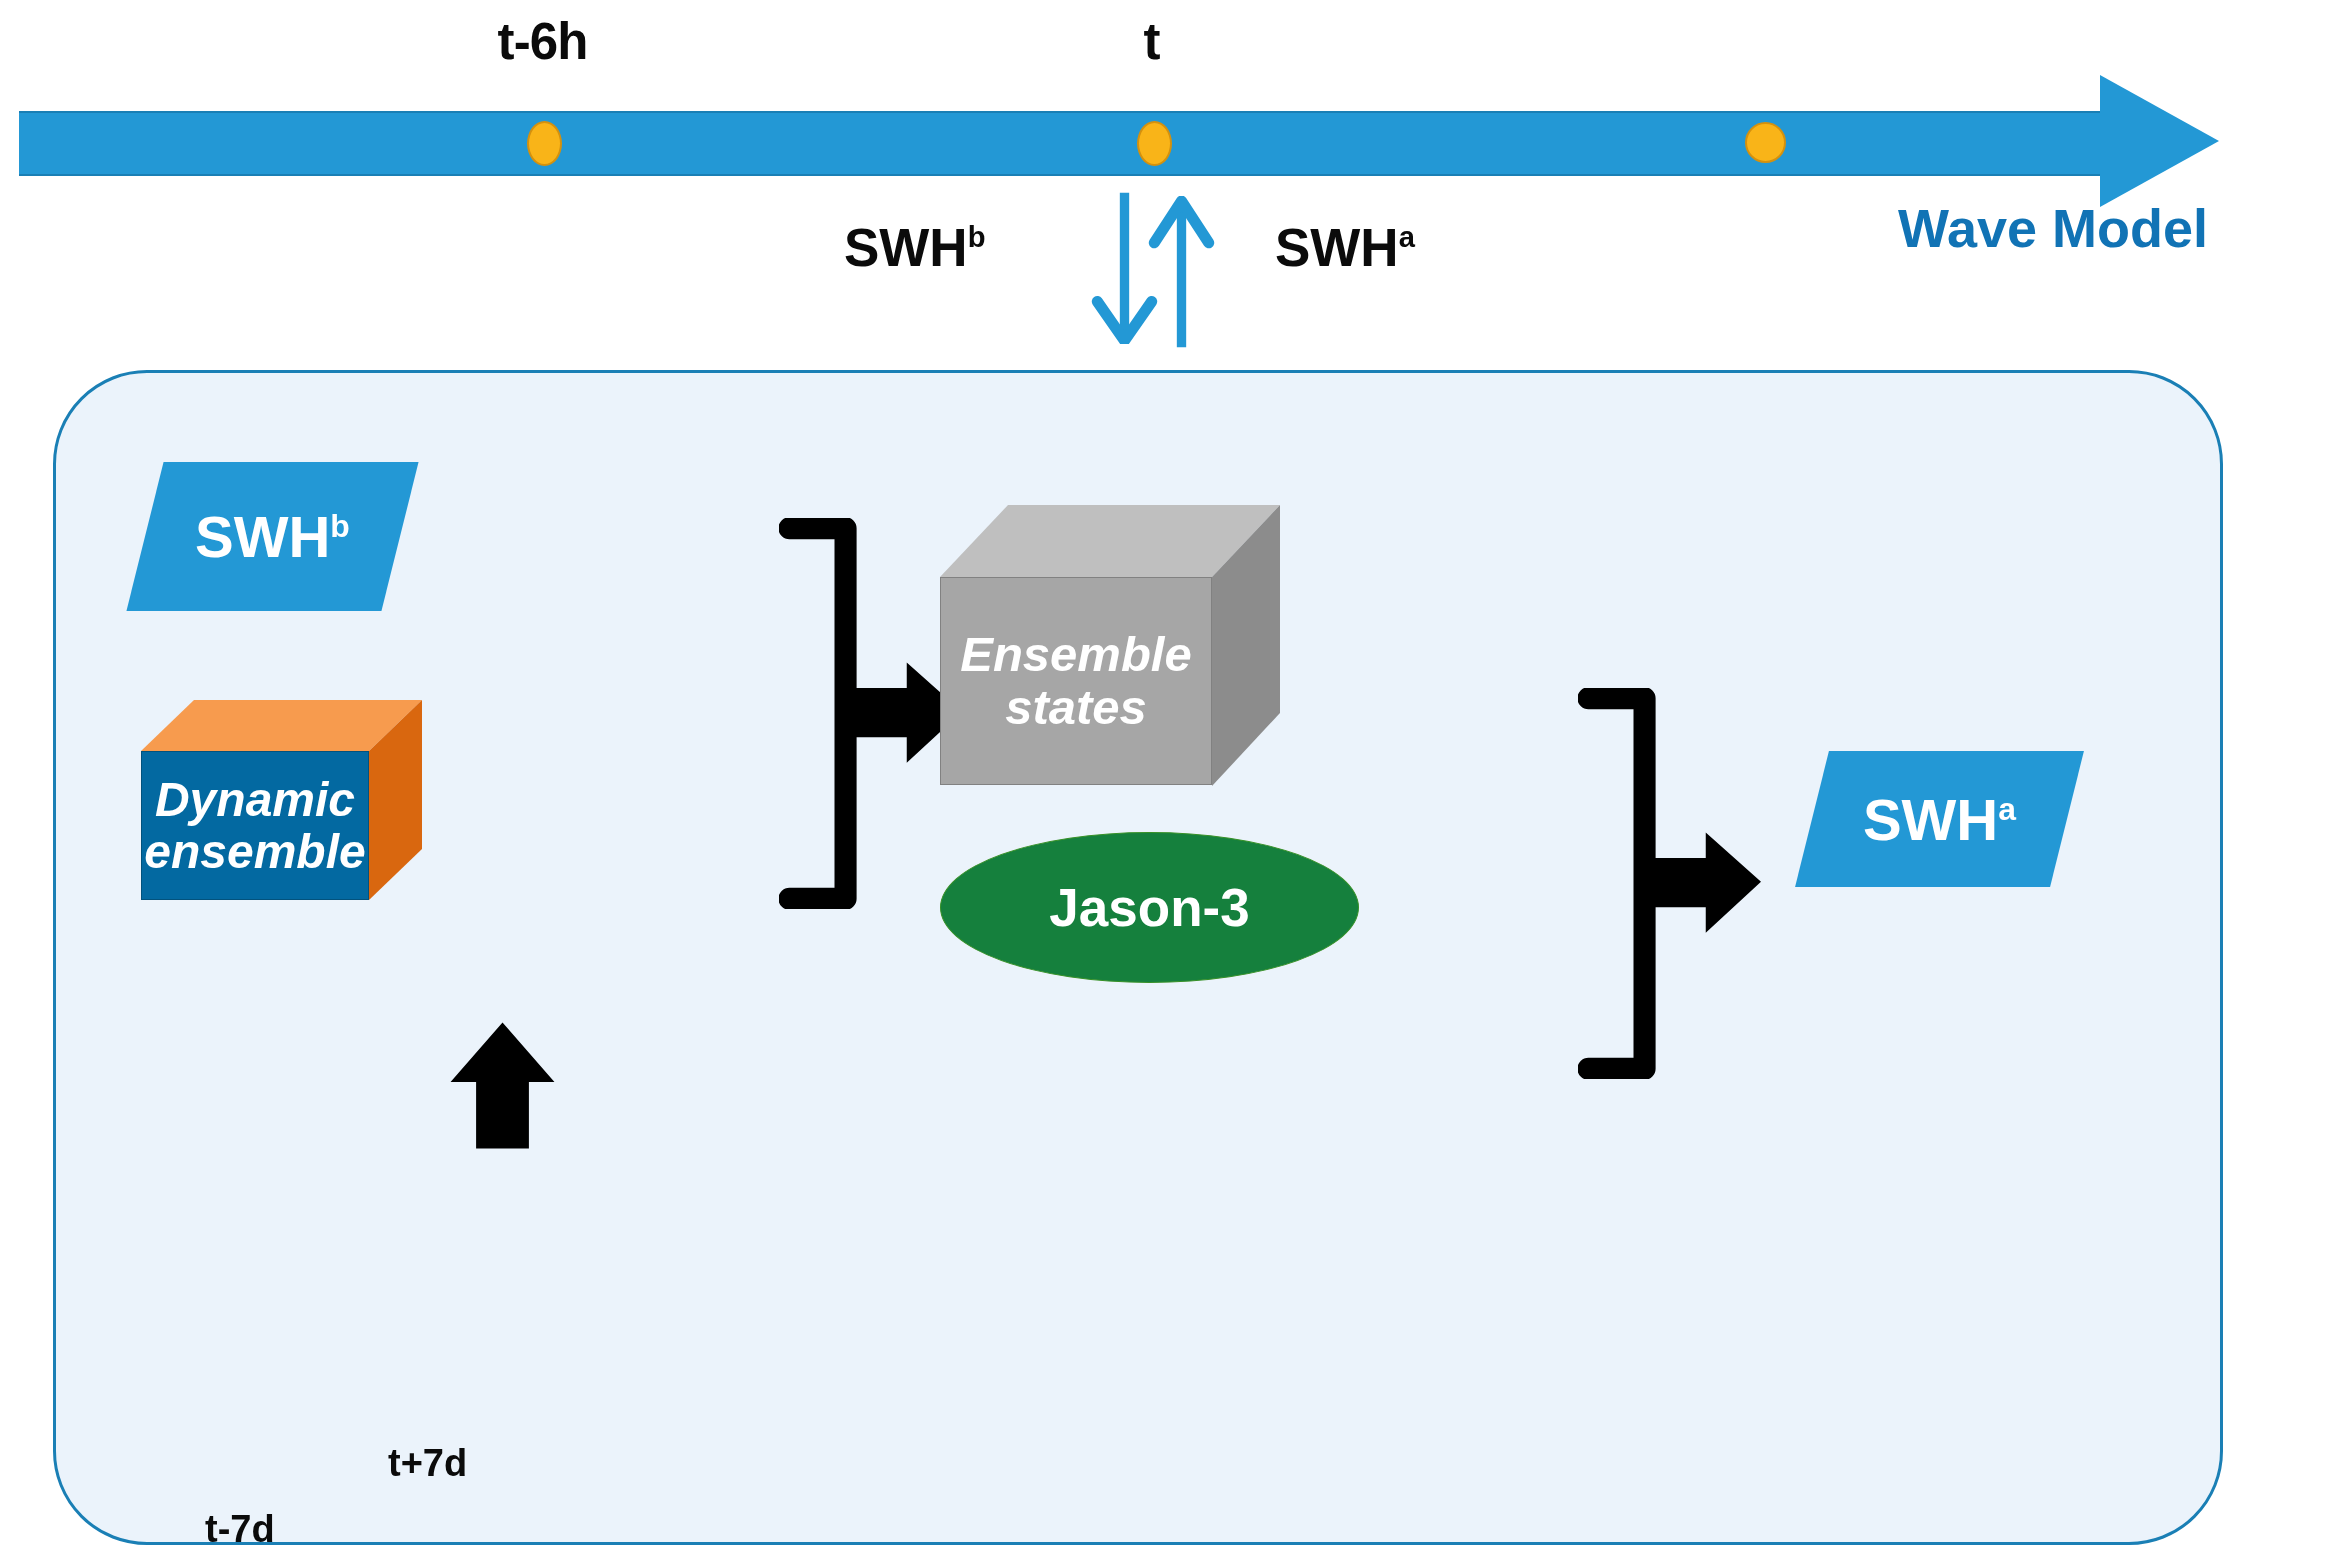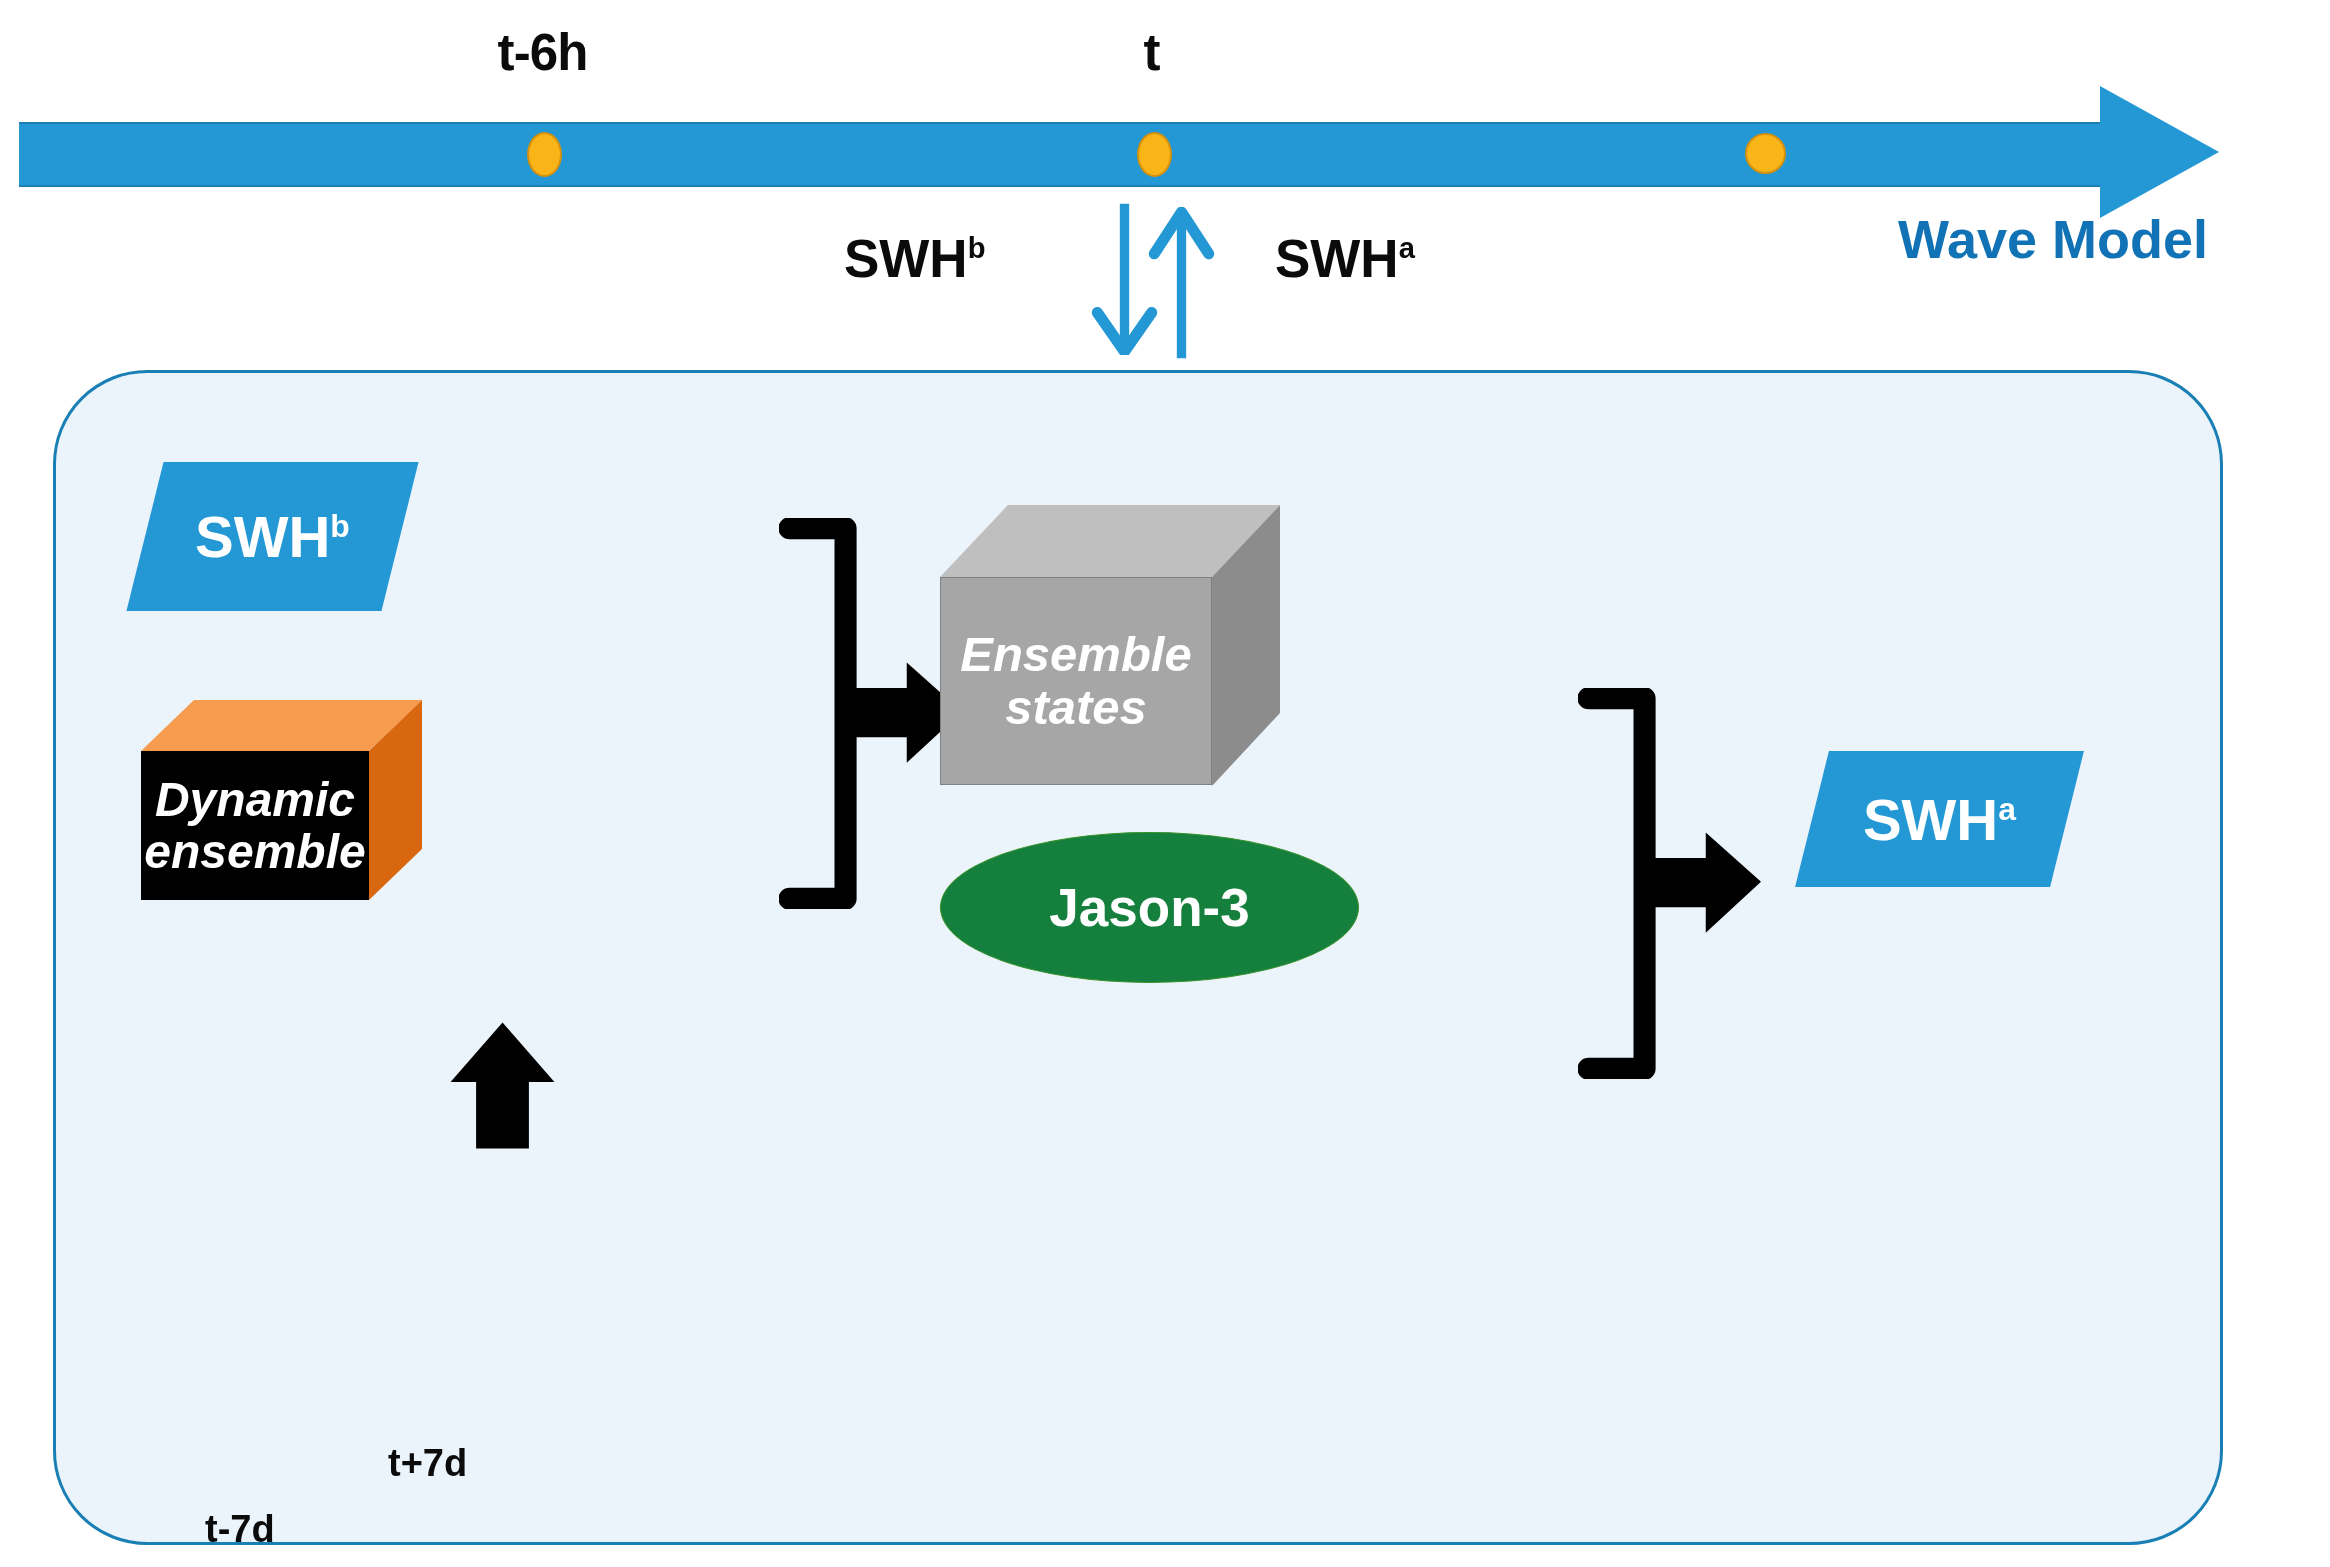--- a/index.html
+++ b/index.html
@@ -4,21 +4,21 @@
 <style>
   html,body{margin:0;padding:0;background:#ffffff;}
   body{
     width:2330px;height:1568px;position:relative;overflow:hidden;
     font-family:"Liberation Sans","DejaVu Sans",sans-serif;
     -webkit-font-smoothing:antialiased;
   }
   .abs{position:absolute;}
 
   
-  #timeline-wrap{left:0;top:11px;width:2330px;height:340px;}
+  #timeline-wrap{left:0;top:0;width:2330px;height:340px;}
   .tl-shaft{
     position:absolute;left:18.7px;top:111px;width:2104px;height:61px;
     background:#2398D5;border-top:2.6px solid #1A7FB5;border-bottom:2.6px solid #1A7FB5;
   }
   .tl-head{
     position:absolute;left:2100px;top:75px;width:0;height:0;
     border-top:66px solid transparent;border-bottom:66px solid transparent;
     border-left:119px solid #2398D5;
   }
   .tl-dot{
@@ -123,21 +123,21 @@
   </div>
 
   <div class="box3d" style="left:85px;top:327px;width:281px;height:200px;">
     <div class="top" style="left:0;top:0;width:281px;height:51px;
                 background:#F79B4E;
                 clip-path:polygon(0 100%, 53px 0, 281px 0, 228px 100%);
                 border:0;"></div>
     <div class="side" style="left:228px;top:0;width:53px;height:200px;
                 background:#D9670F;
                 clip-path:polygon(0 51px, 53px 0, 53px 149px, 0 200px);"></div>
-    <div class="front" style="left:0;top:51px;width:228px;height:149px;background:#000000;font-size:48px;">
+    <div class="front" style="left:0;top:51px;width:228px;height:149px;background:#0369a1;font-size:48px;">
       <span>
         <span>Dynamic</span><br>
         <span>ensemble</span>
       </span>
     </div>
   </div>
 
   <svg class="bracket abs" style="left:723px;top:145px;" width="213" height="391" viewBox="0 0 250 460">
     <path d="M12 12 H78 V448 H12" fill="none" stroke="#000" stroke-width="26" stroke-linecap="round" stroke-linejoin="round"></path>
     <path d="M78 200 H150 V170 L215 228 L150 288 V258 H78 Z" fill="#000"></path>

